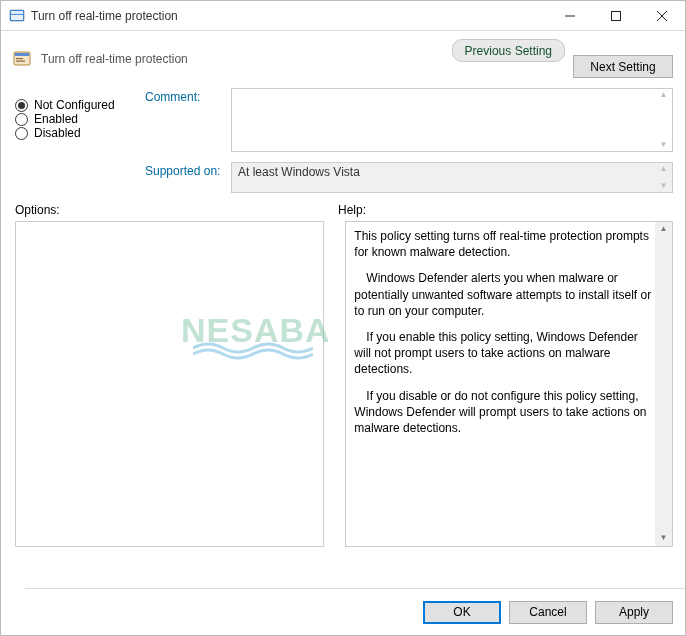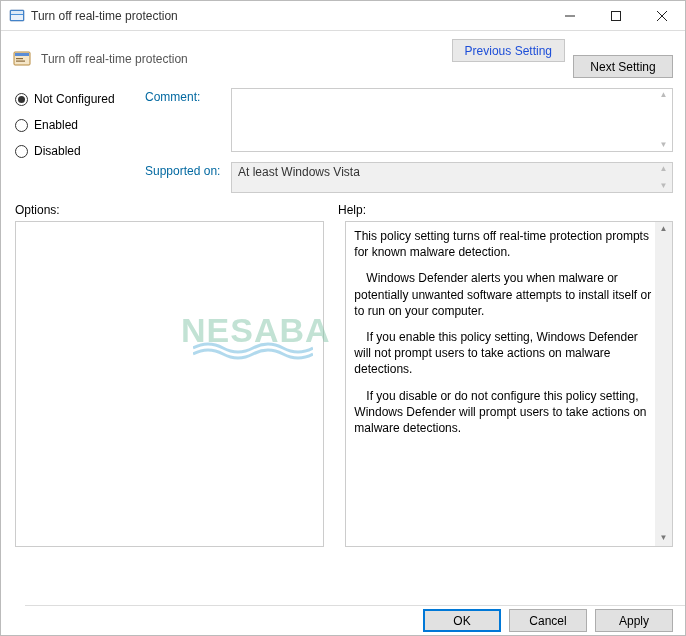--- a/index.html
+++ b/index.html
@@ -63,41 +63,42 @@
     height: 23px;
     padding: 0 12px;
     font-size: 12px;
     border: 1px solid #adadad;
     background: #e1e1e1;
     display: flex; align-items: center;
     min-width: 100px;
     justify-content: center;
   }
   .navbtn.disabled {
-    color: #1d4ed8;
+    color: #14532d;
     background: #e9e9e9;
     border-color: #c7c7c7;
+    border-radius: 10px;
   }
   .navbtn.enabled { background: #e1e1e1; margin-top: 16px; }
 
   
   .upper {
     display: grid;
     grid-template-columns: 130px 86px 1fr;
     padding: 6px 12px 6px 14px;
     column-gap: 0;
     row-gap: 10px;
     align-items: start;
   }
   .radios {
     display: flex;
     flex-direction: column;
-    gap: 12px;
     padding-top: 4px;
     grid-row: 1 / span 2;
+    margin-top: 6px;
   }
   .radio-row {
     display: flex; align-items: center; gap: 6px;
     font-size: 12px;
   }
   .radio {
     width: 13px; height: 13px; border-radius: 50%;
     border: 1px solid #333; position: relative;
     background: #fff;
   }
@@ -186,21 +187,21 @@
     top: 18px;
     width: 120px;
     height: 12px;
   }
   .wave { stroke: rgba(100,180,220,0.5); stroke-width: 3; fill: none; }
 
   
   .footer {
     position: absolute;
     bottom: 0; left: 0; right: 0;
-    height: 30px;
+    height: 47px;
     border-top: 1px solid #ddd;
     display: flex;
     justify-content: flex-end;
     align-items: center;
     gap: 8px;
     padding: 0 12px;
     background: #fff;
     margin-left: 24px;
   }
   .btn {

